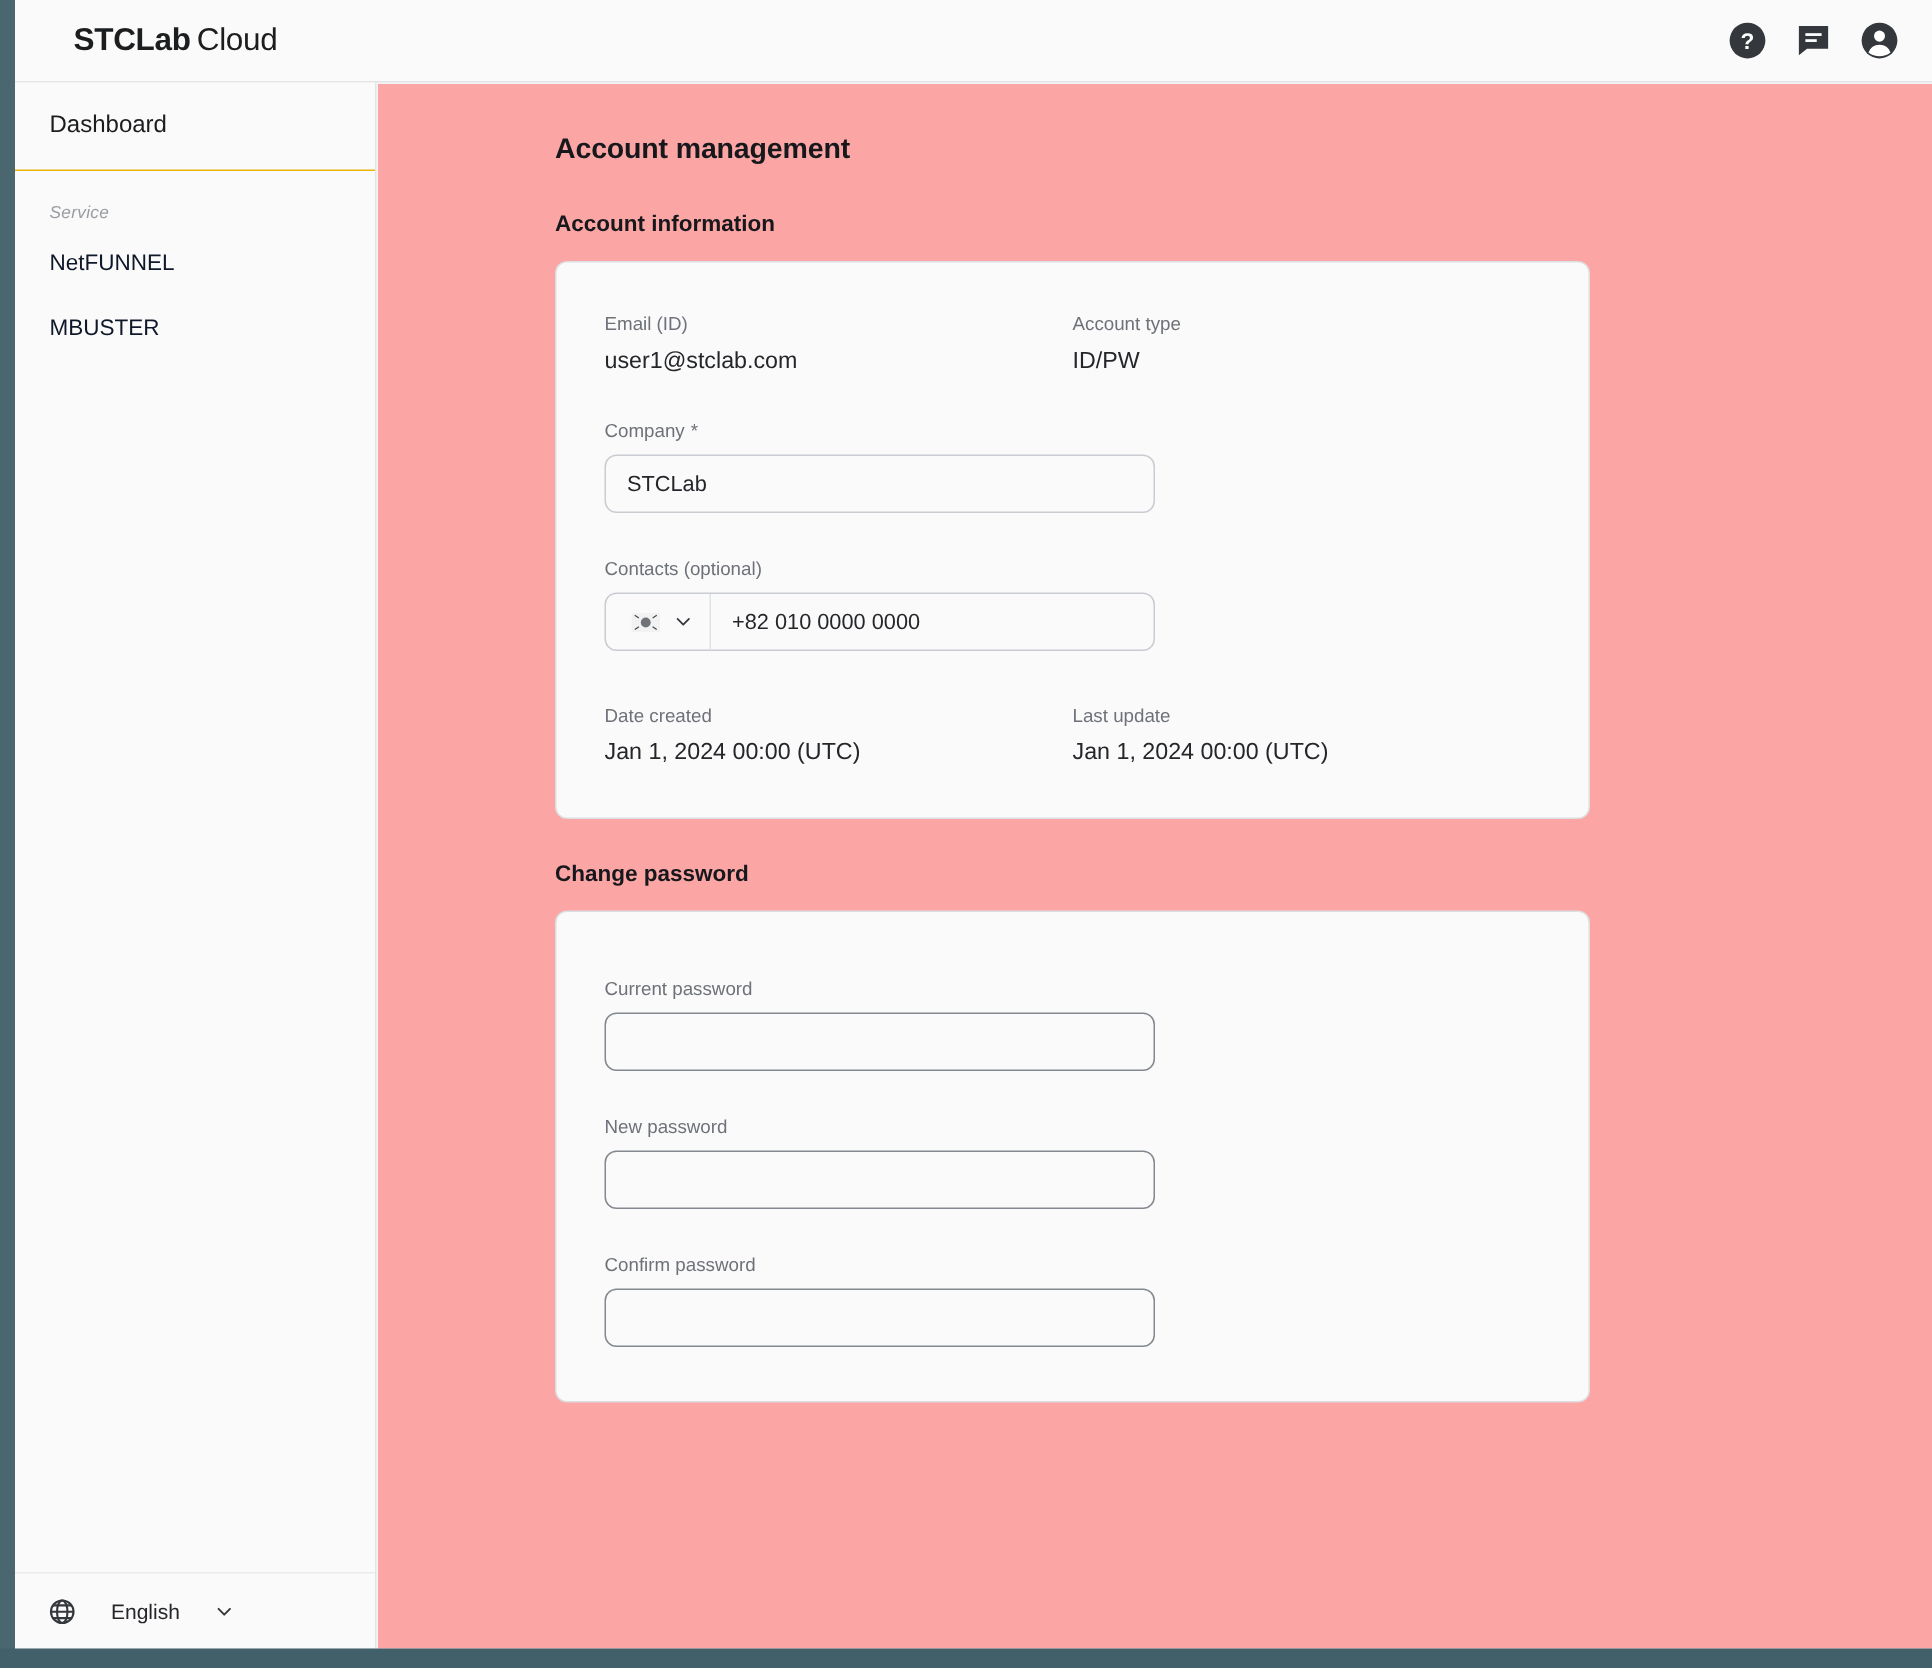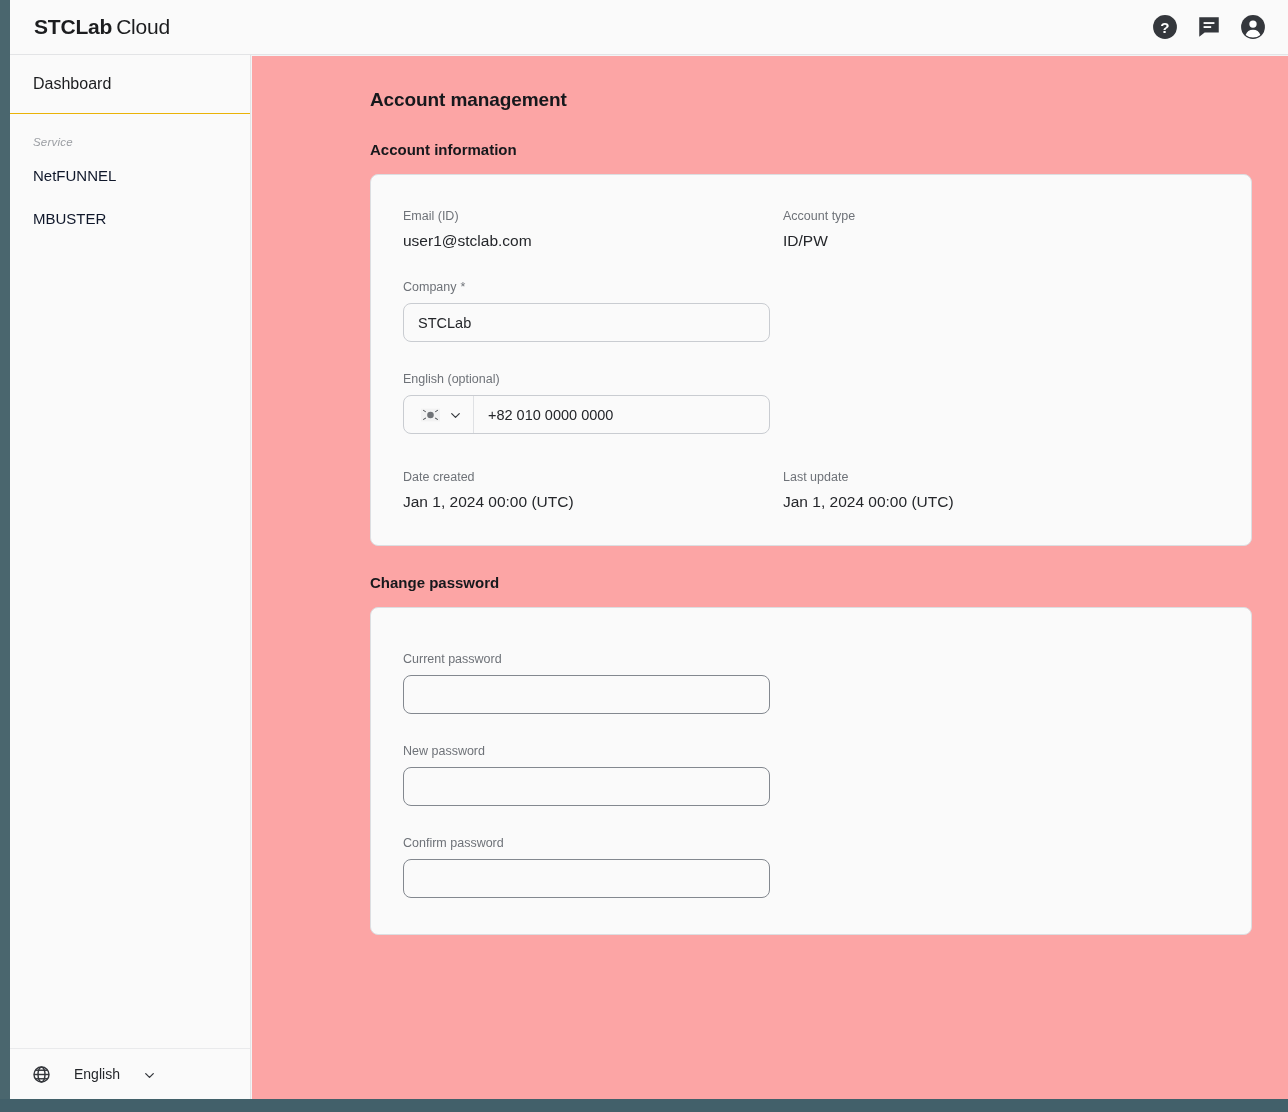--- a/index.html
+++ b/index.html
@@ -42,21 +42,21 @@
   
   .topbar {
     position: absolute;
     left: 10px; top: 0;
     width: 1278px; height: 55px;
     background: #fafafa;
     border-bottom: 1px solid #e3e4e6;
     display: flex;
     align-items: center;
     justify-content: space-between;
-    padding: 0 22px 0 24px;
+    padding: 0 22px 0 39px;
   }
   .logo {
     font-size: 21px;
     color: #1c1d1f;
     letter-spacing: -0.2px;
     white-space: nowrap;
   }
   .logo .brand { font-weight: 700; }
   .logo .suffix { font-weight: 400; margin-left: 4px; }
 
@@ -128,21 +128,21 @@
     letter-spacing: -0.1px;
   }
   .section-title {
     margin: 30px 0 0 118px;
     font-size: 15px;
     font-weight: 700;
     color: #16181c;
   }
   .card {
     margin: 16px 0 0 118px;
-    width: 882px;
+    width: 690px;
     background: #fafafa;
     border: 1px solid #dcdee1;
     border-radius: 8px;
     padding: 34px 32px 34px 32px;
   }
 
   .row2 { display: flex; }
   .col-a { width: 380px; }
   .col-b { width: 380px; }
 
@@ -300,21 +300,21 @@
 
 
       <div class="field-block">
         <div class="field-label">
           <span>Company</span><span class="req">*</span>
         </div>
         <input class="input" type="text" value="STCLab" style="">
       </div>
 
       <div class="field-block">
-        <div class="field-label">English (optional)</div>
+        <div class="field-label">Contacts (optional)</div>
         <div class="phone-wrap">
           <div class="country-sel">
             <span class="flag">
               <svg viewBox="0 0 30 20" width="19" height="14">
                 <rect width="30" height="20" fill="#f2f2f2"></rect>
                 <circle cx="15" cy="10" r="5.2" fill="#6f7276"></circle>
                 <rect x="3" y="3.2" width="5.2" height="1.3" fill="#45484c" transform="rotate(33 5.6 3.8)"></rect>
                 <rect x="3" y="15.2" width="5.2" height="1.3" fill="#45484c" transform="rotate(-33 5.6 15.8)"></rect>
                 <rect x="21.8" y="3.2" width="5.2" height="1.3" fill="#45484c" transform="rotate(-33 24.4 3.8)"></rect>
                 <rect x="21.8" y="15.2" width="5.2" height="1.3" fill="#45484c" transform="rotate(33 24.4 15.8)"></rect>

